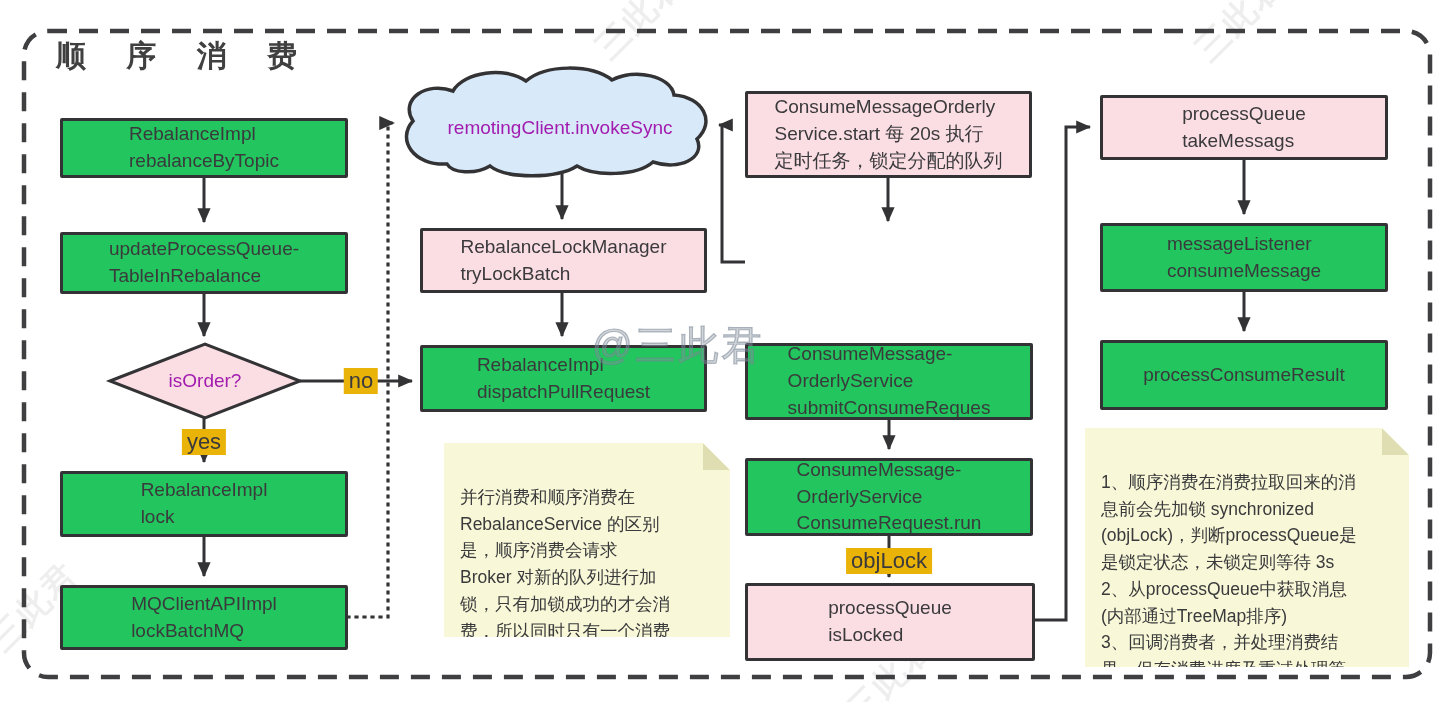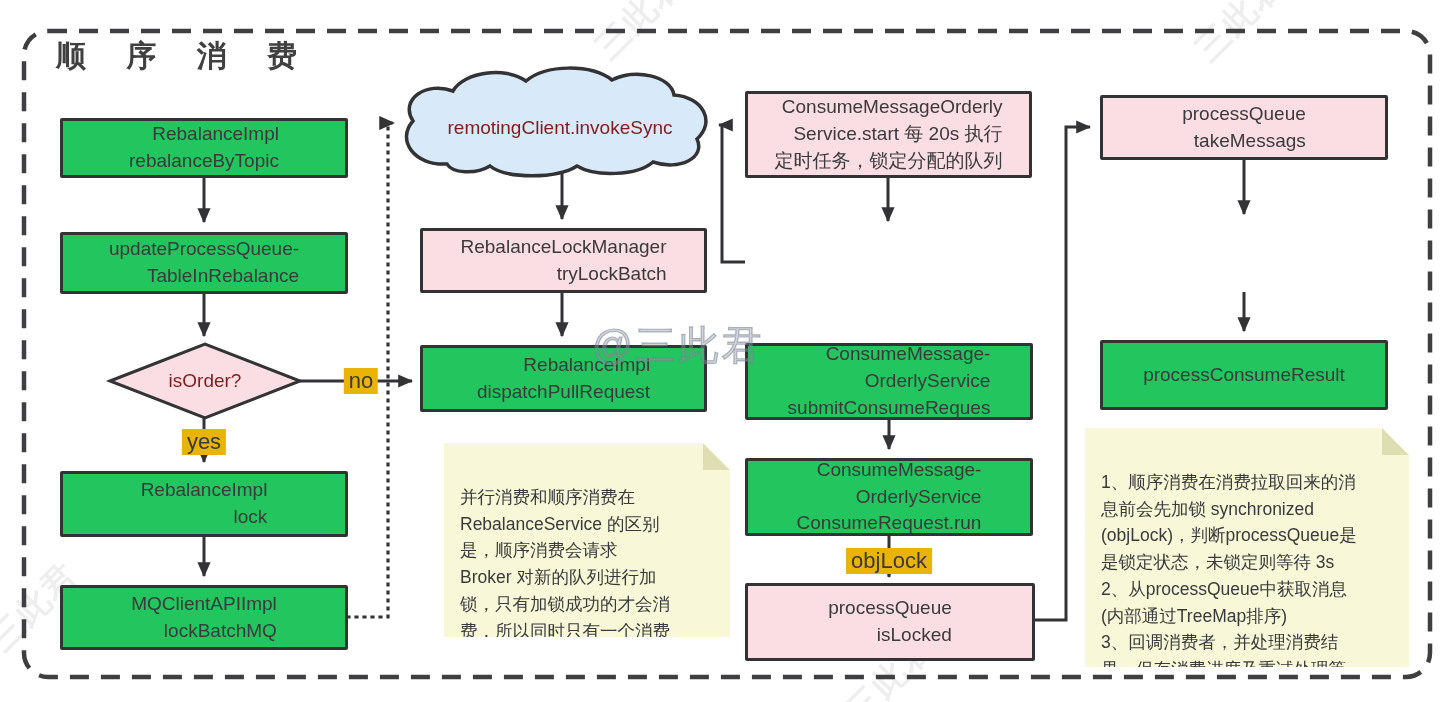--- a/index.html
+++ b/index.html
@@ -8,28 +8,28 @@
     overflow:hidden;font-family:"Liberation Sans","DejaVu Sans",sans-serif;color:#3a3a3c;
   }
   .overlay{position:absolute;left:0;top:0;z-index:1;}
   .page-title{
     position:absolute;left:56px;top:36px;z-index:2;
     font-size:30px;font-weight:bold;letter-spacing:16px;color:#404040;
   }
   .node{
     position:absolute;z-index:2;box-sizing:border-box;
     border:3px solid #333336;border-radius:2px;
-    display:flex;align-items:center;justify-content:center;text-align:right;
+    display:flex;align-items:center;justify-content:center;text-align:left;
     font-size:19px;line-height:1.42;white-space:pre-line;color:#3a3a3c;
   }
   .blue{background:#22c55e;}
   .pink{background:#fbdee4;}
   .shape-label{
     position:absolute;z-index:2;display:flex;align-items:center;justify-content:center;
-    text-align:center;font-size:19px;color:#7f1d1d;background:transparent;white-space:pre-line;
+    text-align:center;font-size:19px;color:#a21caf;background:transparent;white-space:pre-line;
   }
   .edge-label{
     position:absolute;z-index:3;transform:translate(-50%,-50%);
     background:#eab308;padding:0 5px;font-size:22px;color:#3a3a3c;
   }
   .note{
     position:absolute;z-index:2;box-sizing:border-box;background:#f8f8d8;
     padding:14px 12px 10px 16px;font-size:17.5px;line-height:1.53;white-space:pre-line;
     color:#3a3a3c;clip-path:polygon(0 0,calc(100% - 27px) 0,100% 27px,100% 100%,0 100%);
   }
@@ -137,20 +137,22 @@
 OrderlyService
 submitConsumeReques</div>
   <div class="node blue" style="left:745px;top:458px;width:288px;height:78px">ConsumeMessage-
 OrderlyService
 ConsumeRequest.run</div>
   <div class="node pink" style="left:745px;top:583px;width:290px;height:78px">processQueue
 isLocked</div>
 
   <div class="node pink" style="left:1100px;top:95px;width:288px;height:65px">processQueue
 takeMessags</div>
+  <div class="node blue" style="left:1100px;top:223px;width:288px;height:69px">messageListener
+consumeMessage</div>
   <div class="node blue" style="left:1100px;top:340px;width:288px;height:70px">processConsumeResult</div>
 
   <div class="note" style="left:1085px;top:428px;width:324px;height:239px">
     <span>1、顺序消费在消费拉取回来的消
 息前会先加锁 synchronized
 (objLock)，判断processQueue是
 是锁定状态，未锁定则等待 3s
 2、从processQueue中获取消息
 (内部通过TreeMap排序)
 3、回调消费者，并处理消费结

